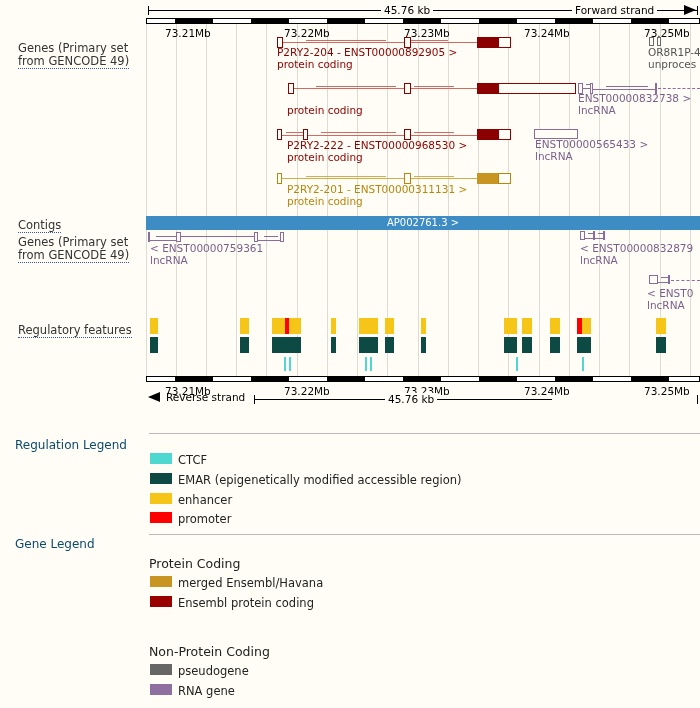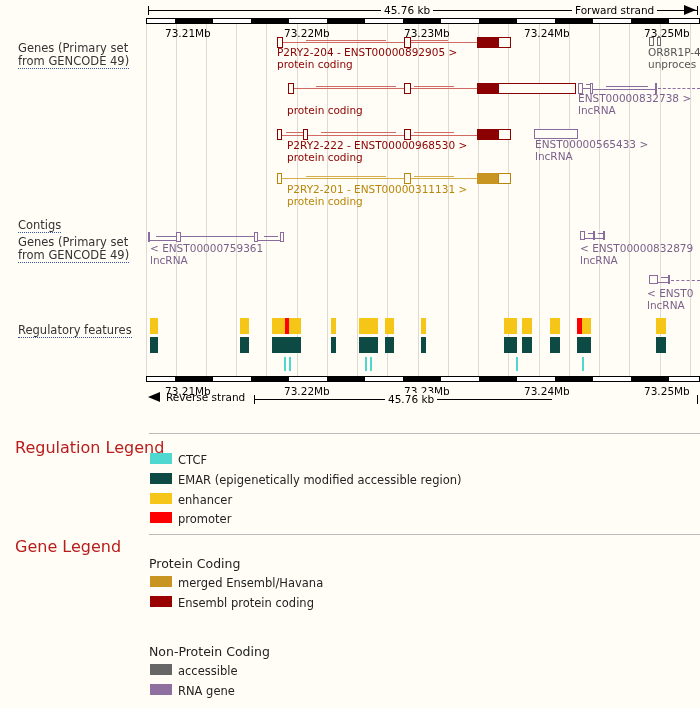--- a/index.html
+++ b/index.html
@@ -35,21 +35,21 @@
   .contig{
     position:absolute;background:#3d8cc4;color:#fff;
     font-size:10px;text-align:center;line-height:14px;height:14px;
   }
   
   .reg{position:absolute;}
   
   .legend-rule{position:absolute;height:1px;background:#bbb;}
   .swatch{position:absolute;width:22px;height:11px;}
   .legend-text{position:absolute;font-size:11.5px;color:#222;white-space:nowrap;}
-  .legend-head{position:absolute;font-size:16px;color:#b91c1c;}
+  .legend-head{position:absolute;font-size:12px;color:#0c4a6e;}
   .arrow-r{position:absolute;width:0;height:0;border-top:5px solid transparent;border-bottom:5px solid transparent;border-left:12px solid #000;}
   .arrow-l{position:absolute;width:0;height:0;border-top:5px solid transparent;border-bottom:5px solid transparent;border-right:12px solid #000;}
   .strandtxt{position:absolute;font-size:10.5px;color:#000;}
 </style>
 </head>
 <body>
 
 <div class="track-label" style="left:18px;top:42px;">
   <span>Genes (Primary set</span><br>
   <span class="dotted-link">from GENCODE 49)</span>
@@ -193,20 +193,21 @@
   </div>
   <div class="gene-label" style="left:389px;top:139px;color:#7a5f8c;">
     <span>ENST00000565433 &gt;</span><br>
     <span>lncRNA</span>
   </div>
   <div class="gene-label" style="left:502px;top:47px;color:#555;">
     <span>OR8R1P-4</span><br>
     <span>unproces</span>
   </div>
 
+  <div class="contig" style="left:0px;top:216px;width:554px;">AP002761.3 &gt;</div>
 
   <div>
     <div class="exon" style="left:2px;top:232px;width:2px;height:10px;background:#8a6d9e;"></div>
     <div class="intron" style="left:4px;top:240px;width:28px;background:#8a6d9e;"></div>
     <div class="intron" style="left:10px;top:236px;width:20px;background:#8a6d9e;"></div>
     <div class="exon" style="left:30px;top:232px;width:5px;height:10px;border:1px solid #8a6d9e;background:#fffdf5;"></div>
     <div class="intron" style="left:35px;top:236px;width:75px;background:#8a6d9e;"></div>
     <div class="exon" style="left:108px;top:232px;width:4px;height:10px;border:1px solid #8a6d9e;background:#fffdf5;"></div>
     <div class="intron" style="left:112px;top:240px;width:22px;background:#8a6d9e;"></div>
     <div class="intron" style="left:118px;top:236px;width:14px;background:#8a6d9e;"></div>
@@ -334,15 +335,15 @@
 <div class="legend-head" style="left:15px;top:537px;">Gene Legend</div>
 
 <div class="legend-text" style="left:149px;top:556px;font-size:12.5px;">Protein Coding</div>
 <div class="swatch" style="left:150px;top:576px;background:#c89422;"></div>
 <div class="legend-text" style="left:178px;top:576px;">merged Ensembl/Havana</div>
 <div class="swatch" style="left:150px;top:596px;background:#990000;"></div>
 <div class="legend-text" style="left:178px;top:596px;">Ensembl protein coding</div>
 
 <div class="legend-text" style="left:149px;top:644px;font-size:12.5px;">Non-Protein Coding</div>
 <div class="swatch" style="left:150px;top:664px;background:#666666;"></div>
-<div class="legend-text" style="left:178px;top:664px;">accessible</div>
+<div class="legend-text" style="left:178px;top:664px;">pseudogene</div>
 <div class="swatch" style="left:150px;top:684px;background:#8f6fa0;"></div>
 <div class="legend-text" style="left:178px;top:684px;text-align:right;">RNA gene</div>
 
 </body></html>

